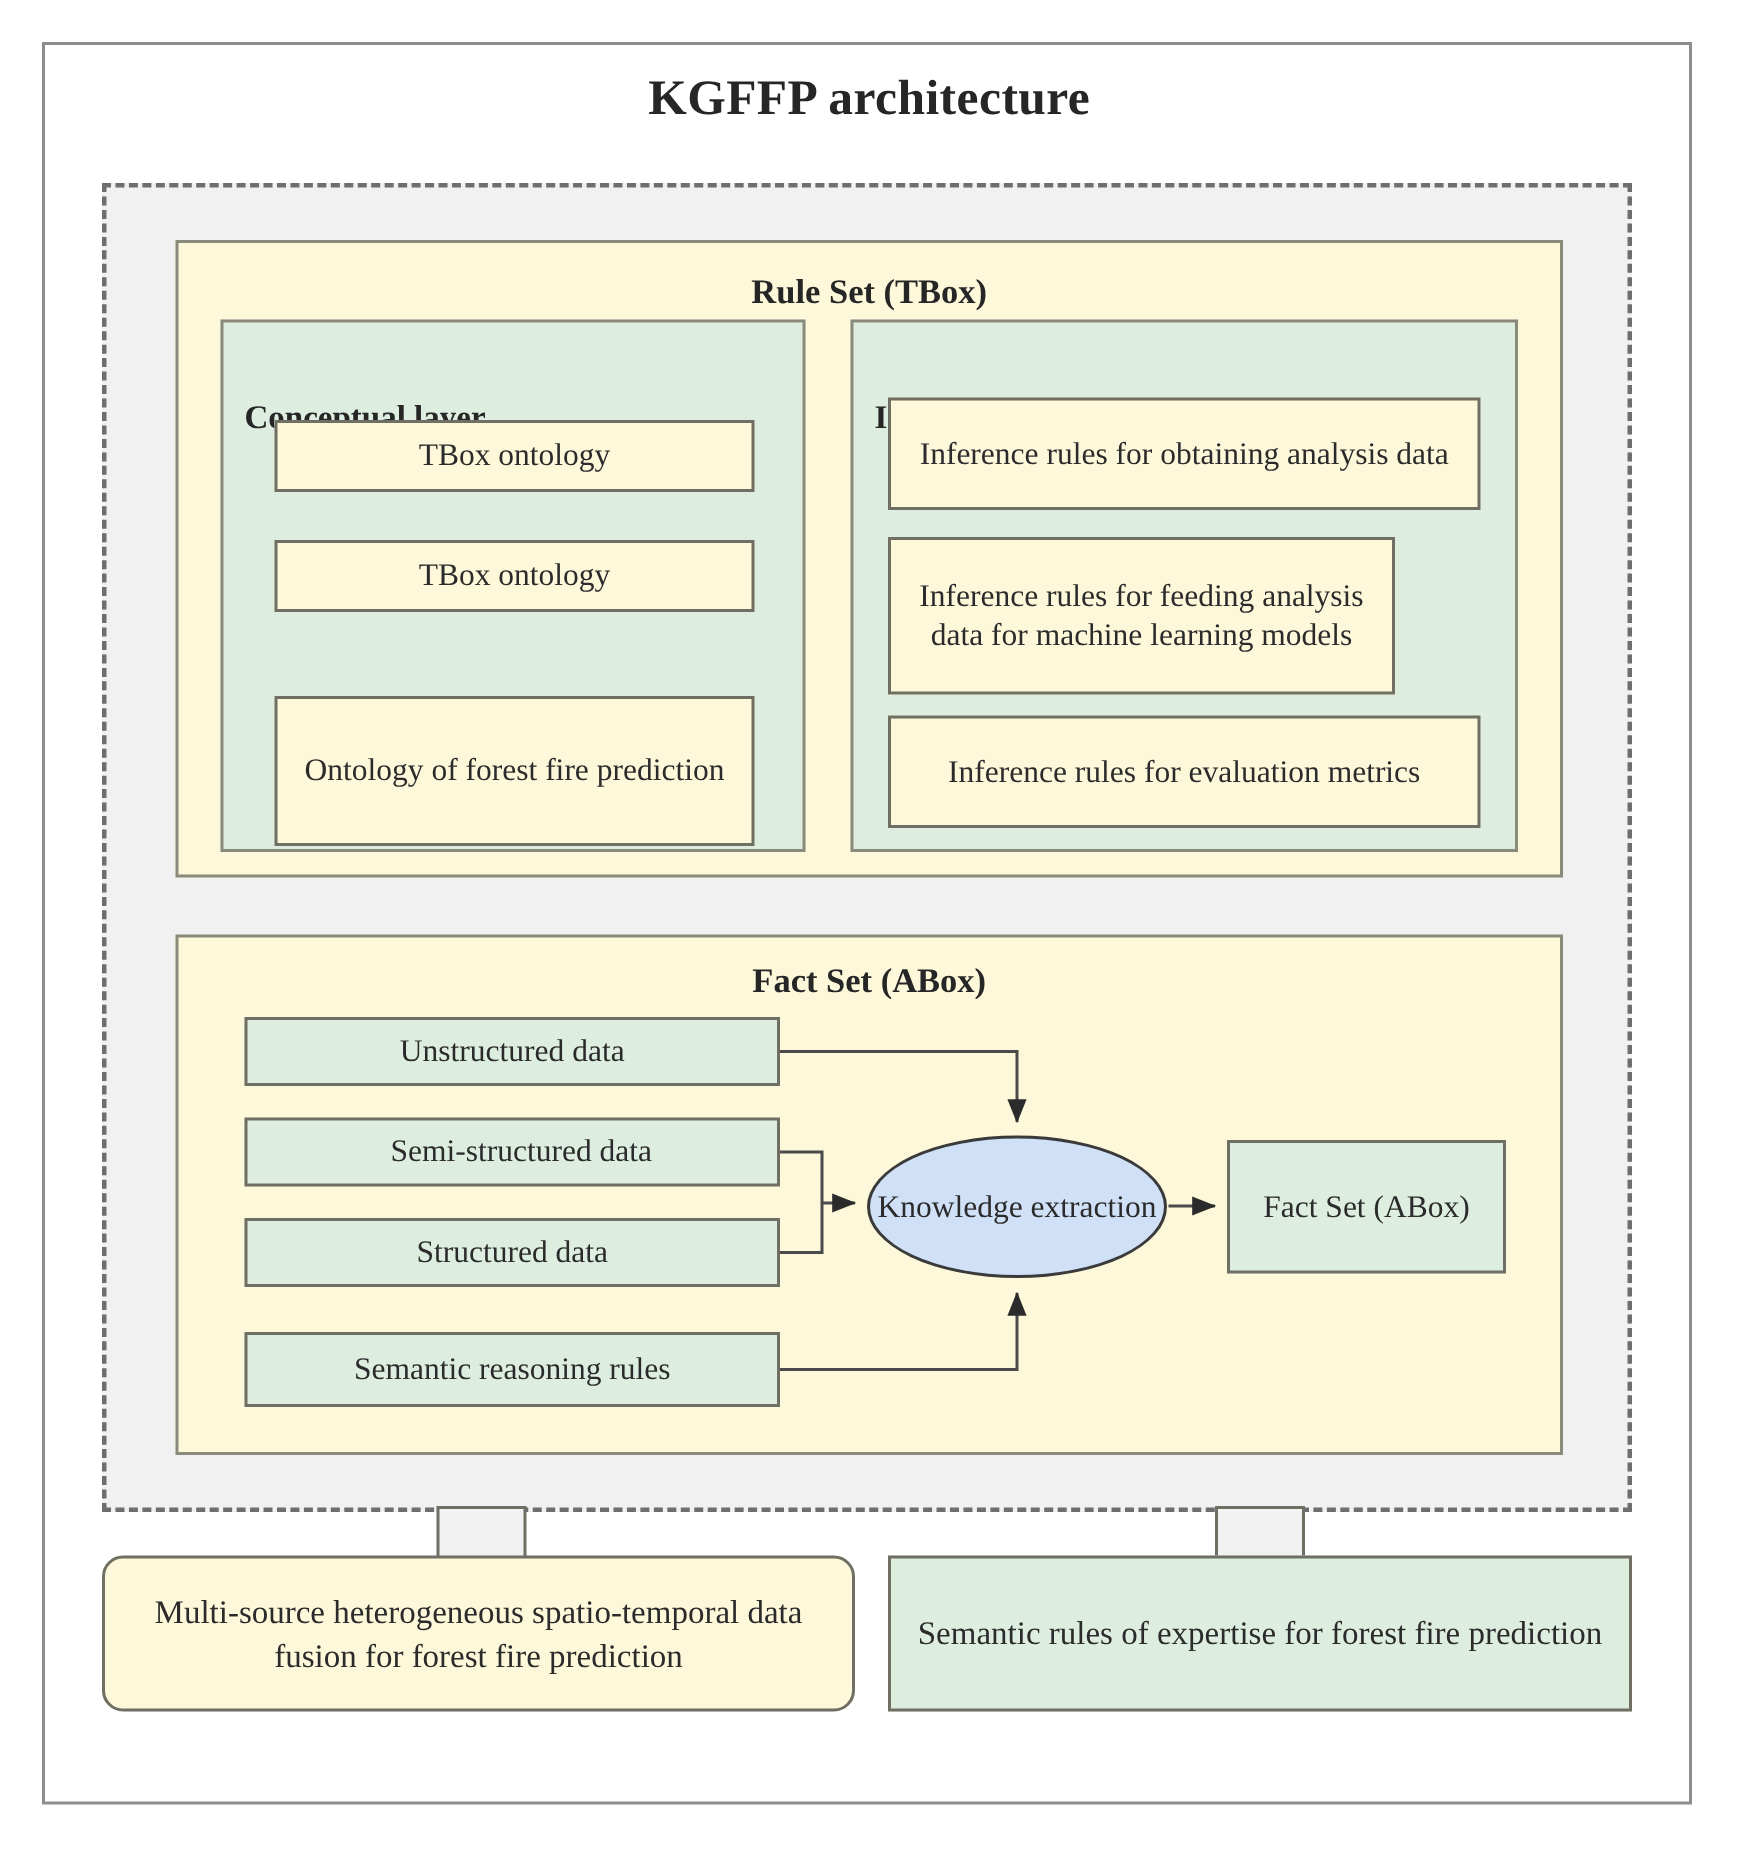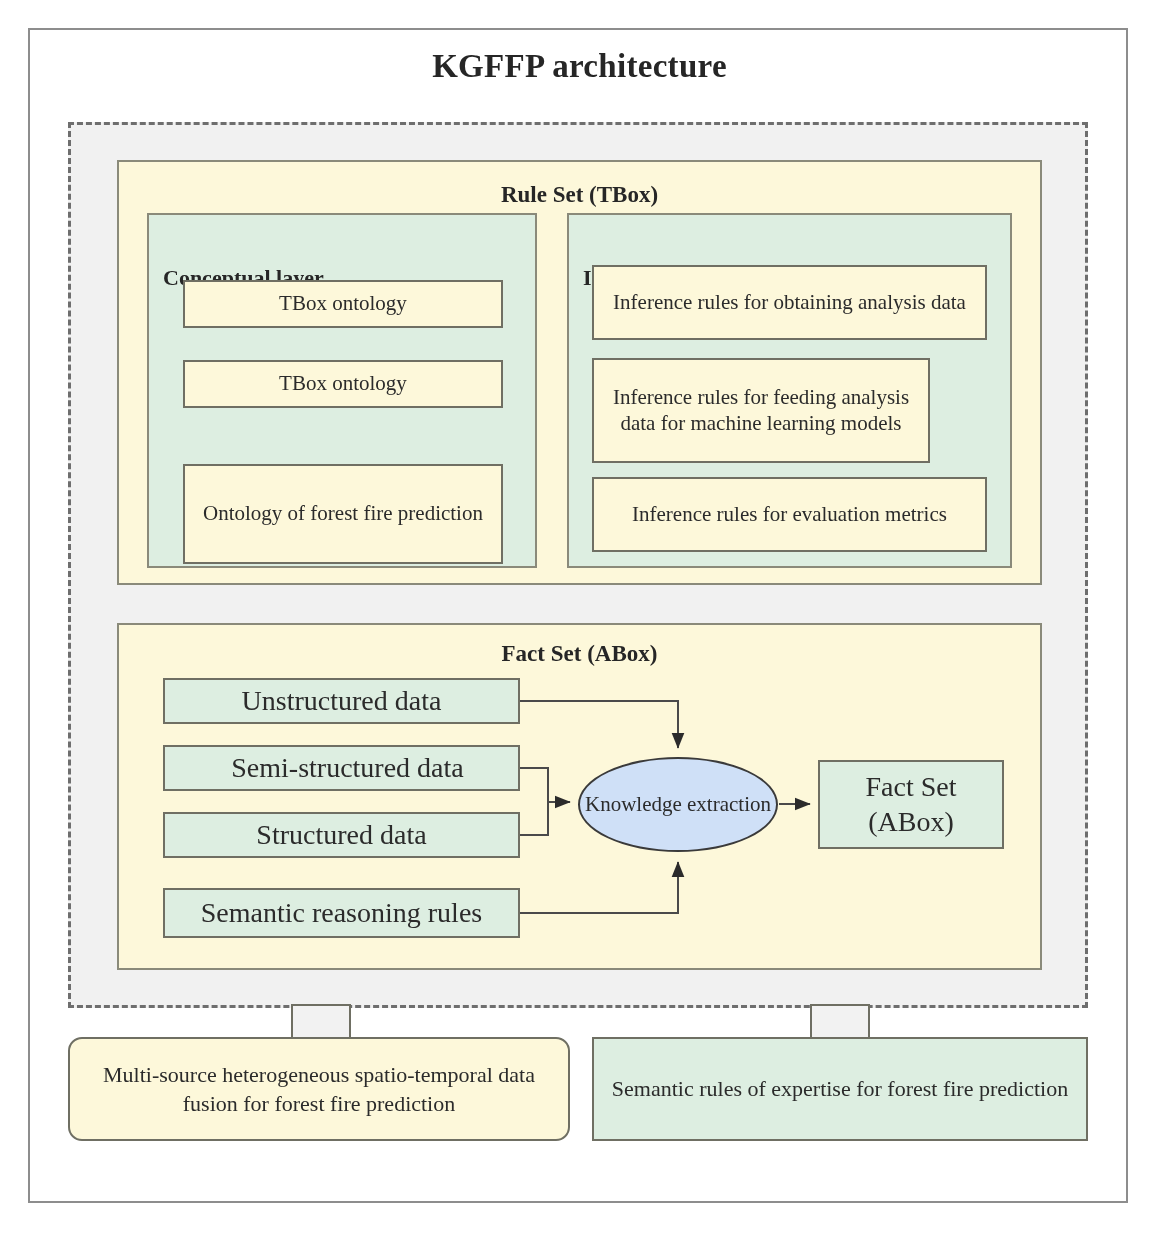--- a/index.html
+++ b/index.html
@@ -128,21 +128,21 @@
   
   .data-box {
     position: absolute;
     box-sizing: border-box;
     background: #ddeee1;
     border: 2px solid #6f6f63;
     display: flex;
     align-items: center;
     justify-content: center;
     text-align: center;
-    font-size: 28px;
+    font-size: 21px;
     line-height: 1.22;
     color: #2b2b2b;
   }
   #box-unstructured   { left: 163px; top: 678px; width: 357px; height: 46px; }
   #box-semistructured { left: 163px; top: 745px; width: 357px; height: 46px; padding-left: 12px; }
   #box-structured     { left: 163px; top: 812px; width: 357px; height: 46px; }
   #box-semantic-rules { left: 163px; top: 888px; width: 357px; height: 50px; }
   #box-factset-out    { left: 818px; top: 760px; width: 186px; height: 89px; }
 
   

